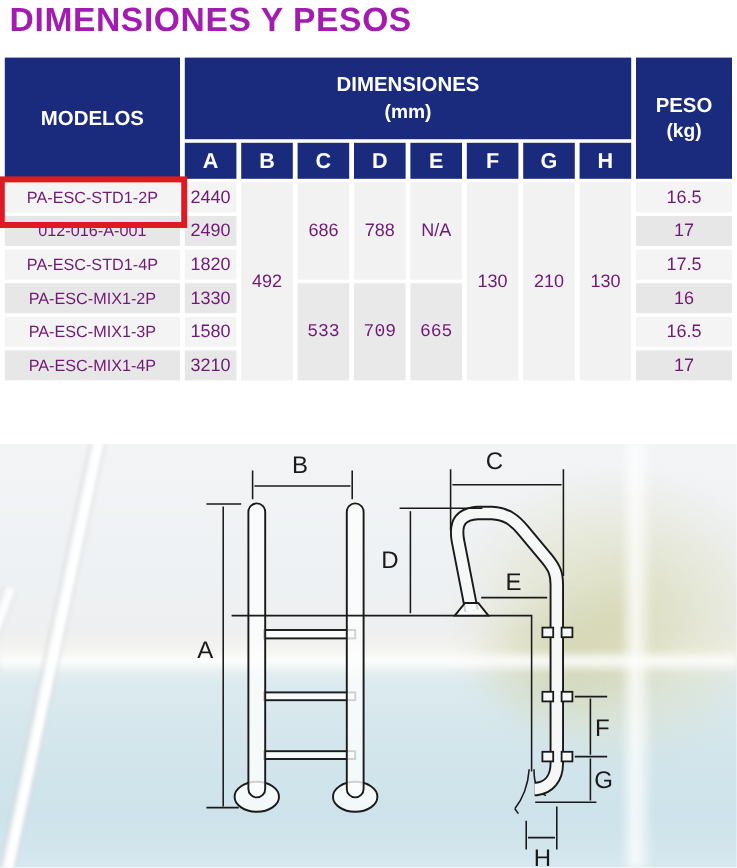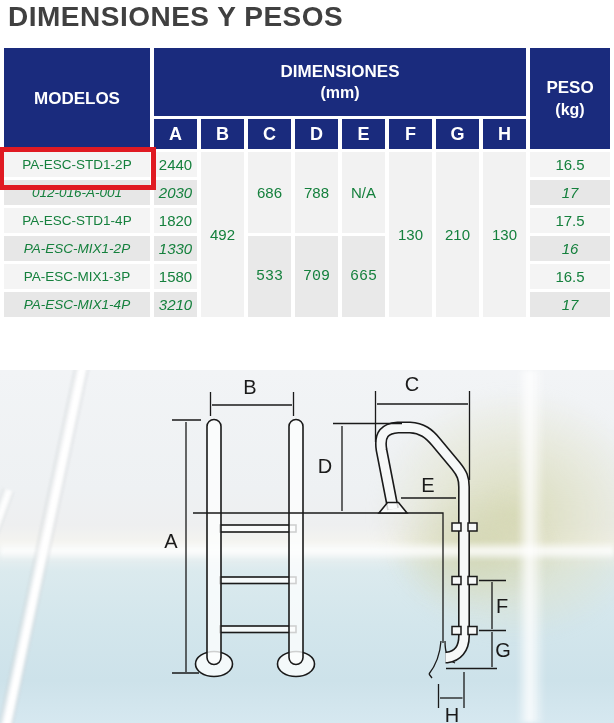--- a/index.html
+++ b/index.html
@@ -1,33 +1,33 @@
 <!DOCTYPE html>
 <html><head>
 <meta charset="utf-8">
 <style>
   html,body{margin:0;padding:0;}
   body{width:614px;height:723px;position:relative;background:#ffffff;
        font-family:"Liberation Sans",sans-serif;overflow:hidden;}
 
   .page-title{position:absolute;left:8px;top:1px;font-size:28px;font-weight:800;
-              letter-spacing:.5px;color:#404040;white-space:nowrap;}
+              letter-spacing:.5px;color:#a21caf;white-space:nowrap;}
 
   
   table.spec{position:absolute;left:0;top:45px;border-collapse:separate;
              border-spacing:4px 3px;table-layout:fixed;}
   col.c-model{width:146px;} col.c-dim{width:43px;} col.c-peso{width:80px;}
   th,td{padding:0;text-align:center;vertical-align:middle;overflow:hidden;}
   th{background:#1a2b7d;color:#fff;font-weight:bold;}
   th.h-main{height:68px;font-size:17px;line-height:1.25;}
   th.h-sub{height:30px;font-size:18px;}
   th .sub{font-size:16px;}
-  td{height:25px;font-size:15px;color:#15803d;}
+  td{height:25px;font-size:15px;color:#701a75;}
   td.model{font-size:13.5px;}
-  .bg-l{background:#f4f4f4;} .bg-d{background:#e7e7e7;font-style:italic;}
+  .bg-l{background:#f4f4f4;} .bg-d{background:#e7e7e7;}
   .bg-ml{background:#f2f2f2;} .bg-md{background:#e9e9e9;font-family:Liberation Mono, monospace;}
 
   .red-box{position:absolute;left:-1px;top:147px;width:157px;height:43px;
            border:5px solid #e01a22;box-sizing:border-box;pointer-events:none;}
 
   
   .photo{position:absolute;left:0;top:370px;width:614px;height:353px;overflow:hidden;
          background:linear-gradient(180deg,#f2f4f6 0%,#eef1f3 34%,#eeeff0 44%,
                     #f4f4f0 49%,#e7eff0 53%,#dbeaee 57%,#d3e6ec 72%,
                     #cde2ea 88%,#d6e8f0 100%);}
@@ -103,21 +103,21 @@
     <td class="bg-ml" rowspan="3">686</td>
     <td class="bg-ml" rowspan="3">788</td>
     <td class="bg-ml" rowspan="3">N/A</td>
     <td class="bg-ml" rowspan="6">130</td>
     <td class="bg-ml" rowspan="6">210</td>
     <td class="bg-ml" rowspan="6">130</td>
     <td class="bg-l">16.5</td>
   </tr>
   <tr>
     <td class="model bg-d">012-016-A-001</td>
-    <td class="bg-d">2030</td>
+    <td class="bg-d">2490</td>
     <td class="bg-d">17</td>
   </tr>
   <tr>
     <td class="model bg-l">PA-ESC-STD1-4P</td>
     <td class="bg-l">1820</td>
     <td class="bg-l">17.5</td>
   </tr>
   <tr>
     <td class="model bg-d">PA-ESC-MIX1-2P</td>
     <td class="bg-d">1330</td>

